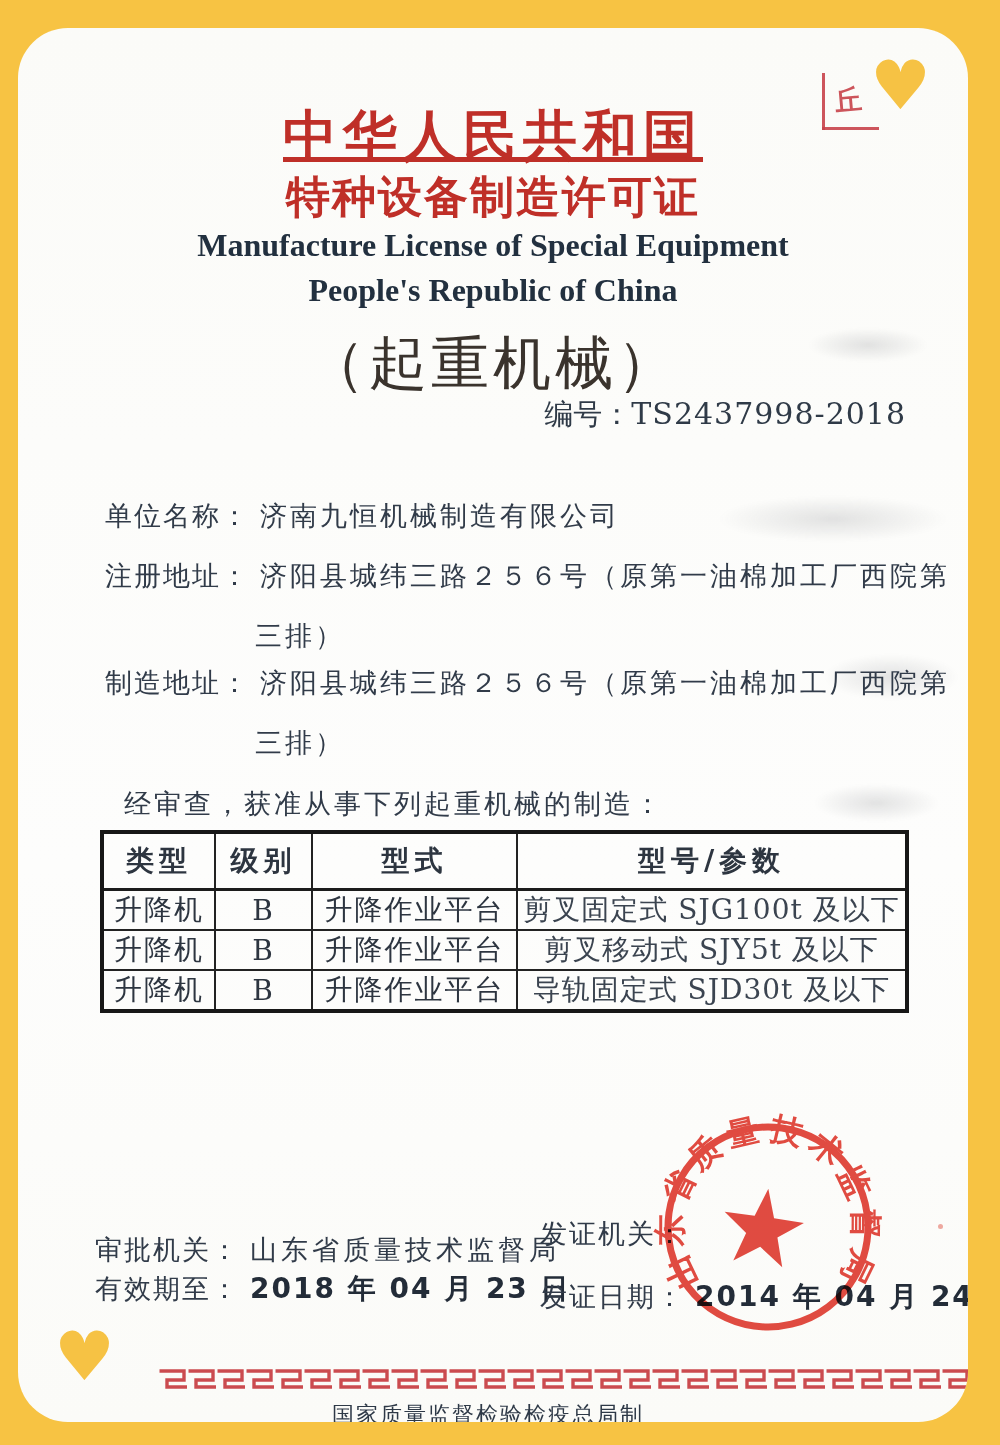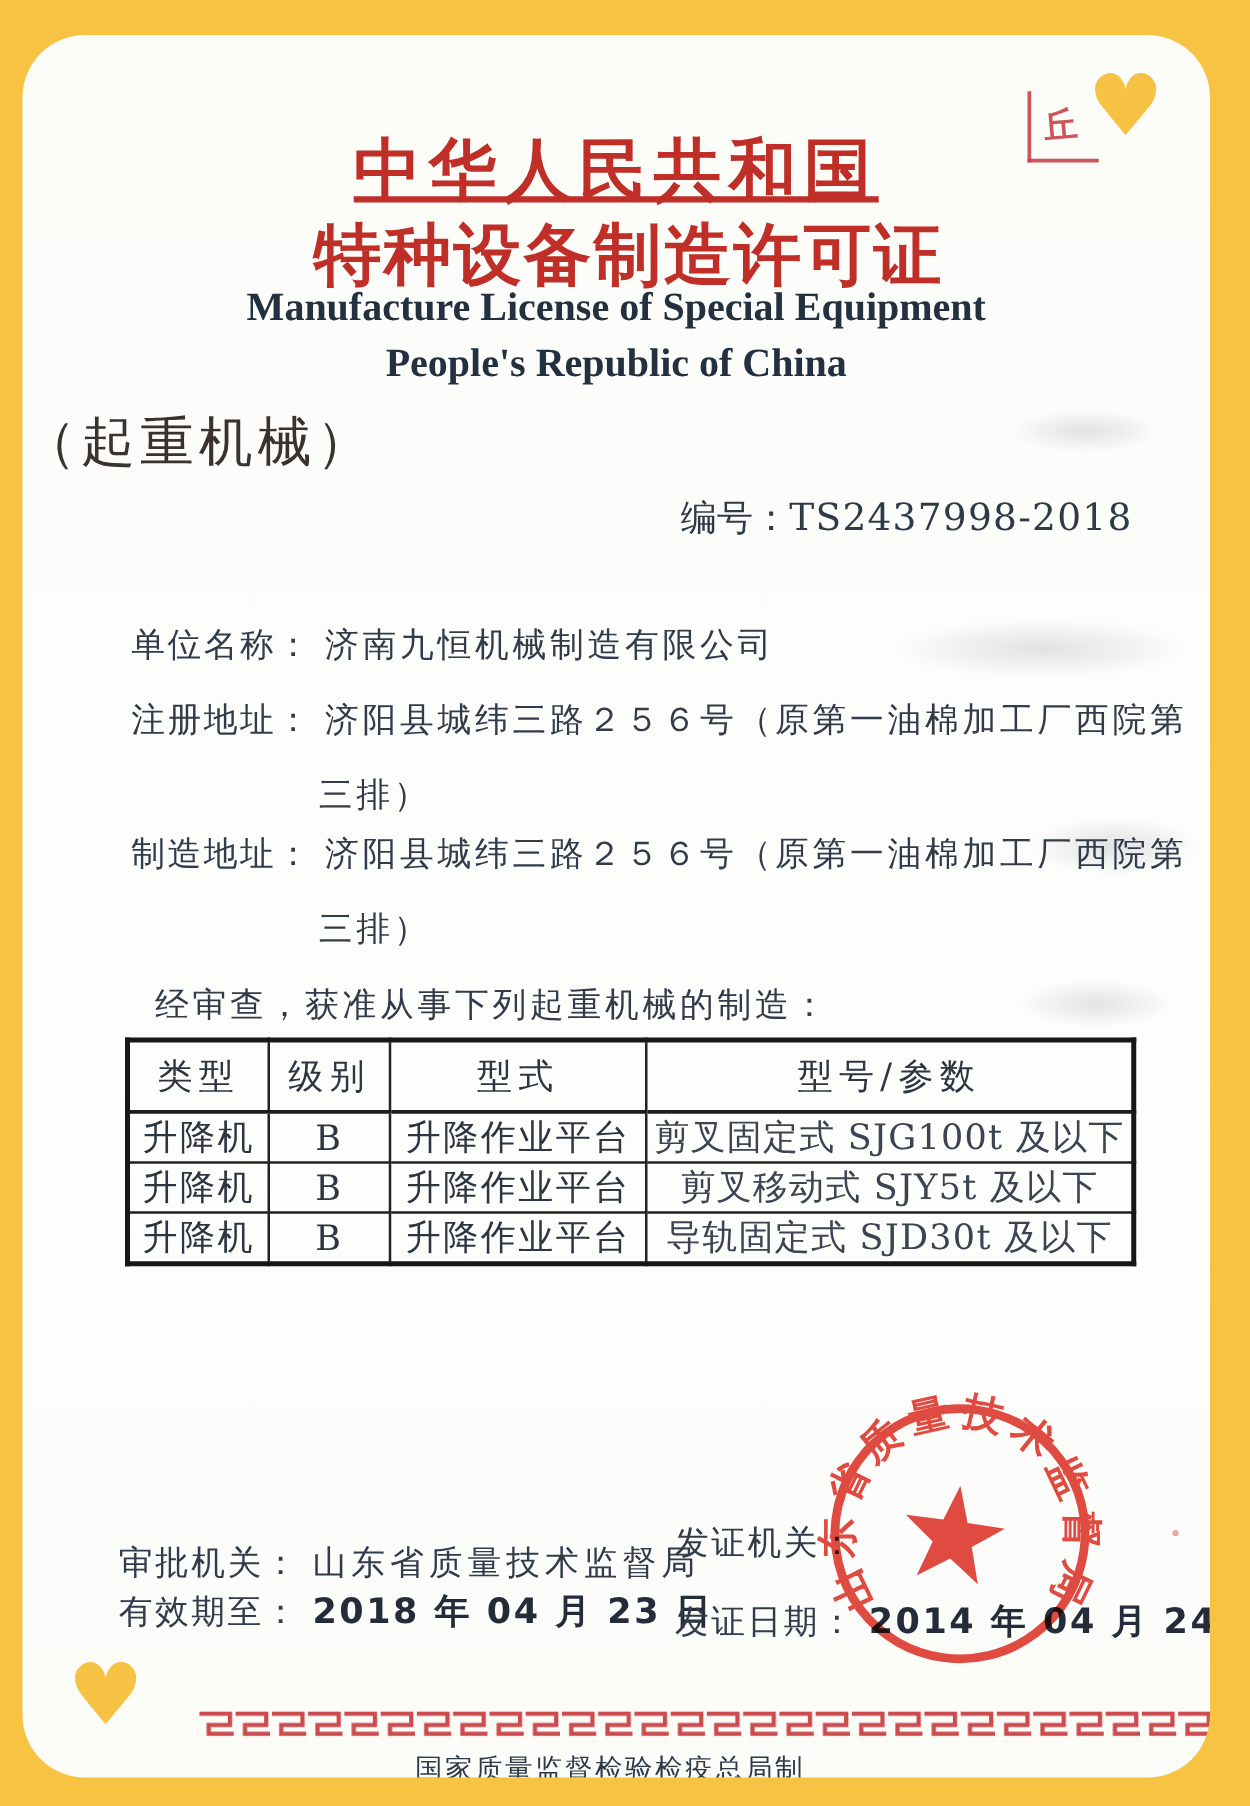--- a/index.html
+++ b/index.html
@@ -13,29 +13,29 @@
   .paper {
     position:absolute; left:18px; top:28px;
     width:950px; height:1394px;
     background:linear-gradient(180deg,#fbfbf8 0%,#fdfdfc 60%,#fbfbf8 100%);
     border-radius:50px;
     overflow:hidden;
   }
 
   .cn-title { position:absolute; width:100%; text-align:center; color:#bf2f28; font-weight:bold; white-space:nowrap; }
   .cn-title.l1 { top:72px;  font-size:54px; letter-spacing:6px;text-decoration:underline; }
-  .cn-title.l2 { top:140px; font-size:54px; letter-spacing:2px;padding-left:10px; }
+  .cn-title.l2 { top:140px; font-size:44px; letter-spacing:2px; }
 
   .en-title { position:absolute; width:100%; text-align:center; color:#22303f; font-weight:bold;
               font-family:"Liberation Serif","DejaVu Serif",serif; white-space:nowrap; }
   .en-title.l1 { top:199px; font-size:32px; }
   .en-title.l2 { top:244px; font-size:32px; }
 
-  .category { position:absolute; top:297px; width:100%; 
-              font-size:43px; color:#3a332d; letter-spacing:4px; }
+  .category { position:absolute; top:297px; width:100%; text-align:center;
+              font-size:58px; color:#3a332d; letter-spacing:4px; }
 
   .serial { position:absolute; top:367px; right:62px; font-size:29px; color:#2f3a47; white-space:nowrap; }
   .serial .val { font-size:30px; letter-spacing:1px; }
 
   .row { position:absolute; font-size:27px; color:#313b49; white-space:nowrap; z-index:2; }
   .row .lbl { margin-right:10px; letter-spacing:2px; }
   .row .val { letter-spacing:3px; }
 
   .date-val {
     font-family:"DejaVu Sans","Liberation Sans",sans-serif;
@@ -45,21 +45,21 @@
   table.lic {
     position:absolute; left:82px; top:802px; width:805px;
     border-collapse:collapse; table-layout:fixed;
     border:4px solid #171717; z-index:2;
     background:transparent;
   }
   table.lic th, table.lic td {
     border:2px solid #222; text-align:center; padding:0;
     color:#2d3540; overflow:hidden; white-space:nowrap;
   }
-  table.lic th { height:54px; font-size:28px; letter-spacing:5px; font-weight:normal; border-bottom:3px solid #1c1c1c; }
+  table.lic th { height:54px; font-size:28px; letter-spacing:5px; font-weight:bold; border-bottom:3px solid #1c1c1c; }
   table.lic td { height:36px; font-size:28px; letter-spacing:2px;text-align:center; }
   table.lic td.model { color:#3b4450; letter-spacing:1px; }
 
   .stamp { position:absolute; left:625px; top:1074px; mix-blend-mode:multiply; z-index:5; }
 
   .meander { position:absolute; left:140px; top:1339px; z-index:2; }
 
   .made-by { position:absolute; left:240px; top:1372px; width:460px; text-align:center;
              font-size:22px; color:#2e3947; letter-spacing:2px; z-index:2; }
 

